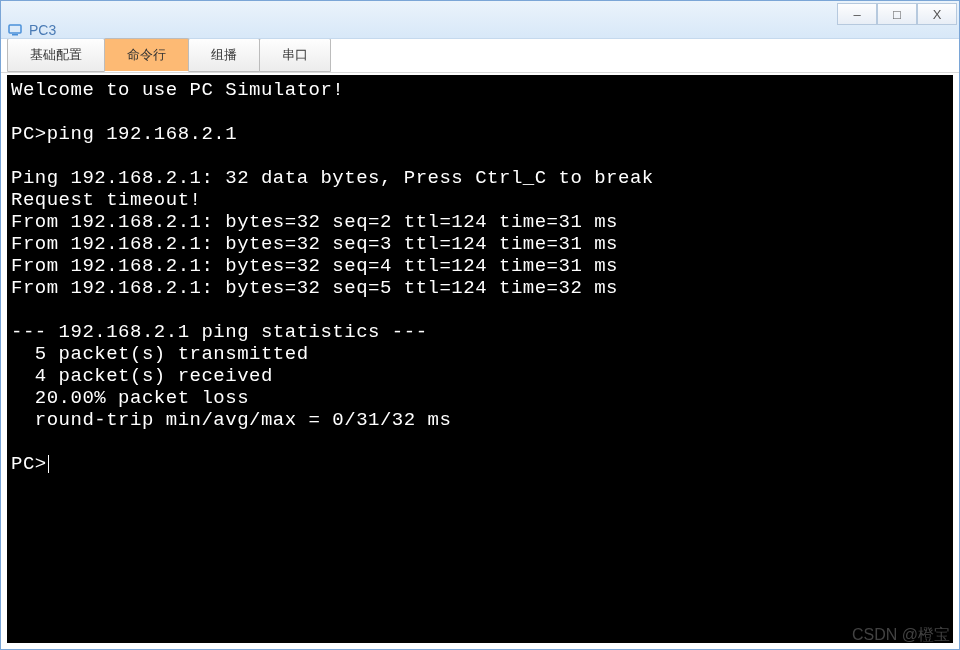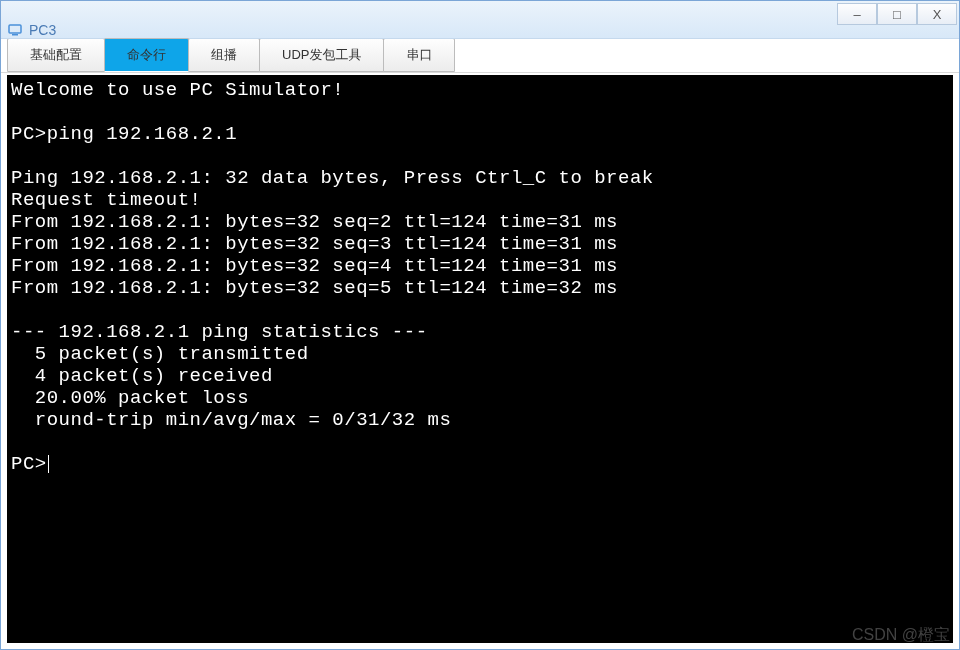--- a/index.html
+++ b/index.html
@@ -8,21 +8,21 @@
     .window { width: 960px; height: 650px; background: #fff; border: 1px solid #7aa5d6; display: flex; flex-direction: column; }
     
     .titlebar { height: 38px; background: linear-gradient(to bottom, #eaf3fb, #d8e8f8); border-bottom: 1px solid #c5d9ed; display: flex; align-items: flex-end; padding: 0 6px; position: relative; }
     .titlebar .app-icon { width: 16px; height: 16px; margin-right: 6px; display: flex; align-items: center; justify-content: center; }
     .titlebar .title-text { color: #4a7bb5; font-size: 14px; font-weight: 500; flex: 1; }
     .win-controls { display: flex; gap: 0; position: absolute; right: 2px; top: 2px; }
     .win-btn { width: 40px; height: 22px; border: 1px solid #b6c9de; background: linear-gradient(to bottom,#fdfdfe,#e8eef6); display:flex; align-items:center; justify-content:center; font-size:13px; color:#555; cursor:pointer; }
     
     .tabbar { height: 34px; background: #fff; border-bottom: 1px solid #d9d9d9; display: flex; align-items: flex-end; padding: 4px 6px 0 6px; gap: 0; }
     .tab { height: 34px; padding: 0 22px; border: 1px solid #bcbcbc; background: linear-gradient(to bottom,#fefefe,#ececec); border-bottom: 1px solid #bcbcbc; font-size: 13px; color:#333; display:flex; align-items:center; cursor:pointer; border-radius: 2px 2px 0 0; margin-right:-1px; }
-    .tab.active { background: #0ea5e9; border-bottom: 1px solid #fff; position: relative; z-index: 2;}
+    .tab.active { background: #fdba74; border-bottom: 1px solid #fff; position: relative; z-index: 2;}
     
     .terminal-wrap { flex:1; padding: 2px 6px 6px 6px; background:#fff; }
     .terminal { width: 100%; height: 100%; background: #000; color: #fff; font-family: "Consolas","Courier New",monospace; font-size: 19px; line-height: 22px; padding: 4px 4px; overflow: hidden; white-space: pre; letter-spacing: 0.5px; }
     .cursor { display:inline-block; width:1px; height:18px; background:#fff; vertical-align:middle; margin-left:1px; animation: blink 1s step-end infinite;}
     @keyframes blink { 50% { opacity:0; } }
     
     .watermark { position:absolute; right:10px; bottom:4px; color: rgba(120,120,120,0.55); font-size:16px; font-family: "Microsoft YaHei",sans-serif; pointer-events:none; }
   </style>
 </head>
 <body>
@@ -40,21 +40,20 @@
       <div class="win-btn">–</div>
       <div class="win-btn">□</div>
       <div class="win-btn">X</div>
     </div>
   </div>
 
   <div class="tabbar">
     <div class="tab">基础配置</div>
     <div class="tab active">命令行</div>
     <div class="tab">组播</div>
-    <div class="tab">UDP发包工具</div>
     <div class="tab">串口</div>
   </div>
 
   <div class="terminal-wrap">
     <div class="terminal" id="terminal">Welcome to use PC Simulator!
 
 PC&gt;ping 192.168.2.1
 
 Ping 192.168.2.1: 32 data bytes, Press Ctrl_C to break
 Request timeout!

